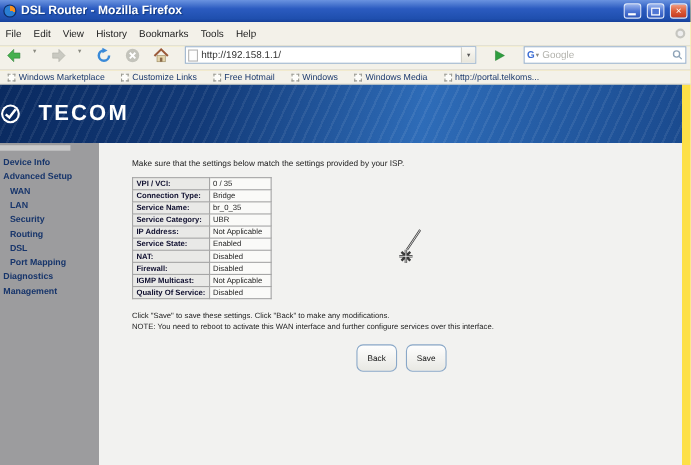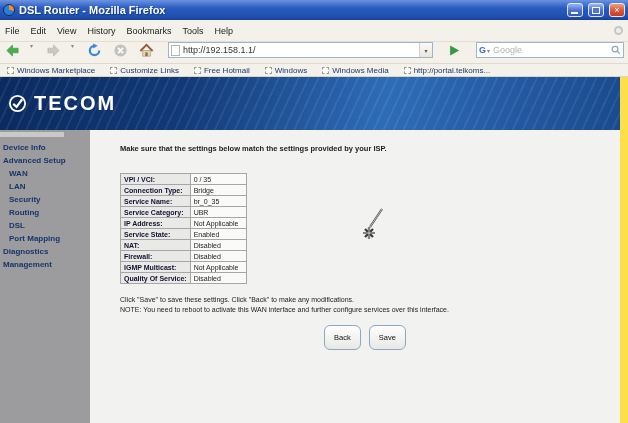--- a/index.html
+++ b/index.html
@@ -53,33 +53,33 @@
   .searchbox input::placeholder { color:#b2b2ac; }
 
   
   .bookmarksbar { height:13px; background:#f3f1e9; border-bottom:1px solid #d8d4c8;
                   display:flex; align-items:center; gap:15px; padding:0 7px; font-size:8px; color:#1c3a6e; }
   .bm-item { display:flex; align-items:center; gap:3px; white-space:nowrap; }
   .bm-icon { width:7px; height:7px; border:1px dashed #9a9a92; background:#fdfdfa; flex:0 0 auto; }
 
   
   .viewport { position:relative; width:620px; height:348px; background:#fff; }
-  .banner { height:53px; display:flex; align-items:center; gap:7px; padding-left:8px;
+  .banner { height:53px; display:flex; align-items:center; gap:16px; padding-left:0;
             background:
               repeating-linear-gradient(115deg, rgba(255,255,255,0.07) 0 2px, rgba(255,255,255,0) 2px 9px),
               linear-gradient(100deg,#0a2a60 0%,#123a78 30%,#2e6cb8 62%,#1a4a8e 100%); }
   .brand { color:#fff; font-size:20px; font-weight:bold; letter-spacing:2px; }
   .pagebody { display:flex; height:295px; }
   .sidebar { width:90px; background:#9c9c9e; padding-top:2px; }
   .sidebar-top { width:64px; height:5px; background:#c9c9c9; margin-bottom:4px; }
   .side-item { font-size:8px; font-weight:bold; color:#17356b; padding:2px 0 2px 3px; cursor:pointer; }
   .side-item.indent { padding-left:9px; }
   .content { flex:1; background:#f2f2f0; padding:14px 0 0 30px; font-size:7.5px; color:#222; position:relative; }
   .page-title { font-size:8px; font-weight:bold; color:#111; margin-bottom:9px; }
-  .intro { margin-bottom:20px;font-weight:bold; }
+  .intro { margin-bottom:8px; }
   table.summary { border-collapse:collapse; }
   table.summary td { border:1px solid #a6a6a6; height:11px; padding:0 3px; font-size:7px; white-space:nowrap; }
   td.lbl { width:62px; font-weight:bold; background:#e9e9e7; color:#101030; }
   td.val { width:56px; background:#fafaf8; color:#222; }
   .notes { margin-top:11px; font-size:7px; line-height:1.45; }
   .btnrow { margin-top:10px; width:490px; text-align:center; }
   .xp-btn { font-family:"Liberation Sans", sans-serif; font-size:7.5px; color:#111;
             padding:7px 9px; margin:0 3px; background:linear-gradient(#fefefe,#e8e8e3);
             border:1px solid #8aa8c8; border-radius:6px; cursor:pointer; }
   .cursor { position:absolute; left:358px; top:128px; }

